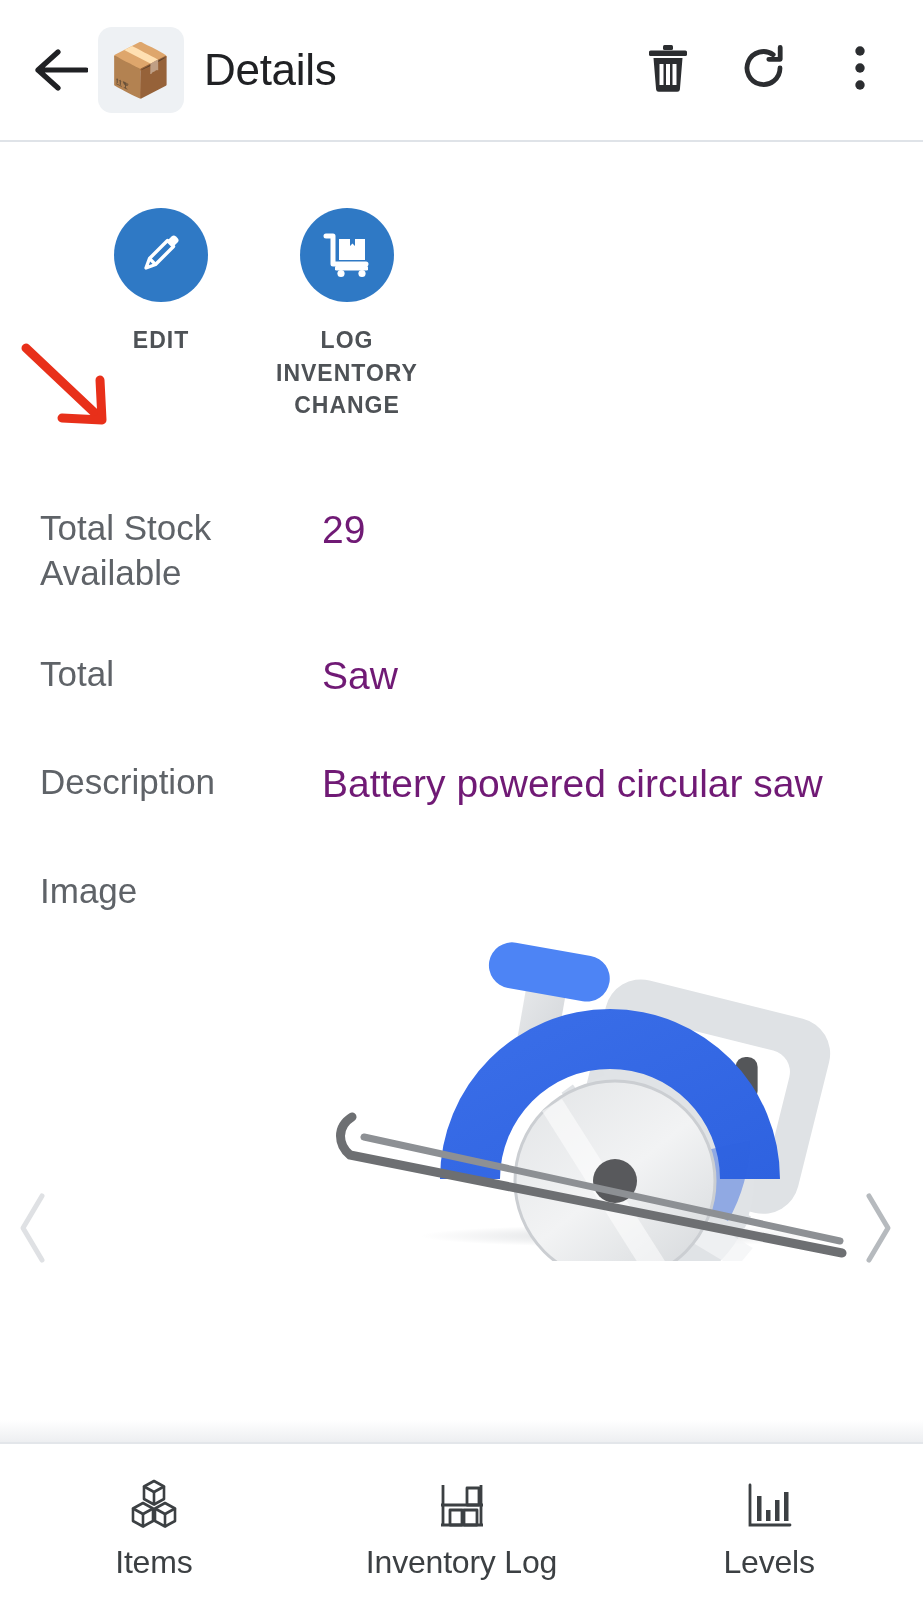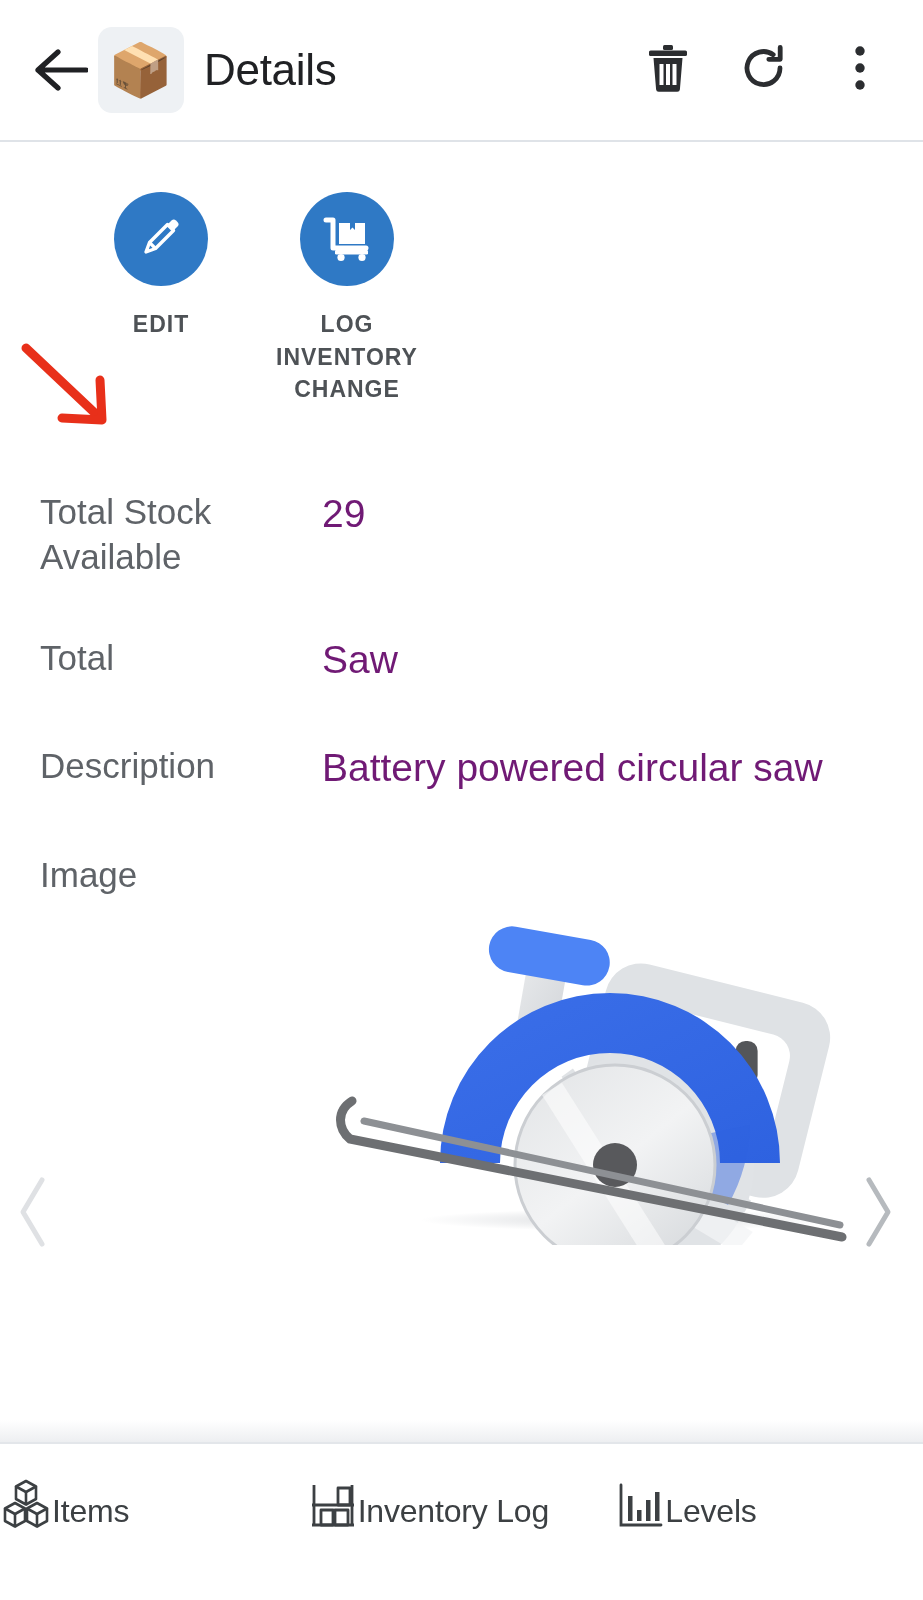--- a/index.html
+++ b/index.html
@@ -68,21 +68,21 @@
   .body {
     position: relative;
     flex: 1 1 auto;
     overflow: hidden;
     background: #ffffff;
   }
 
   
   .actions-row {
     display: flex;
-    padding: 50px 0 0 68px;
+    padding: 66px 0 0 68px;
     gap: 0;
   }
   .action {
     width: 186px;
     display: flex;
     flex-direction: column;
     align-items: center;
   }
   .action-circle {
     width: 94px; height: 94px;
@@ -172,20 +172,21 @@
     height: 158px;
     background: #ffffff;
     border-top: 2px solid #e3e6ea;
     display: flex;
     align-items: flex-start;
     padding-top: 34px;
   }
   .nav-item {
     flex: 1 1 0;
     display: flex;
+    flex-direction: column;
     align-items: center;
     text-align: center;
   }
   .nav-icon {
     height: 52px;
     display: flex; align-items: flex-end; justify-content: center;
   }
   .nav-label {
     margin-top: 14px;
     font-size: 32px;

